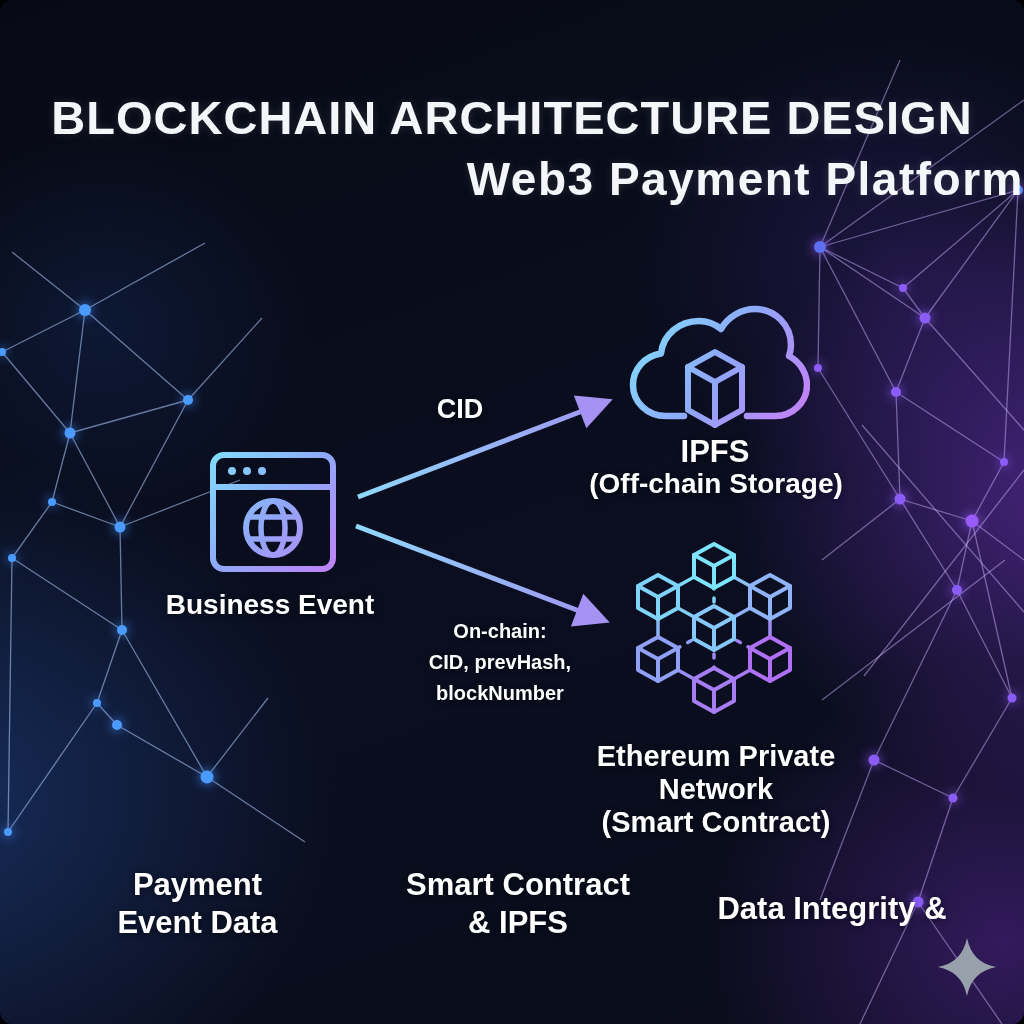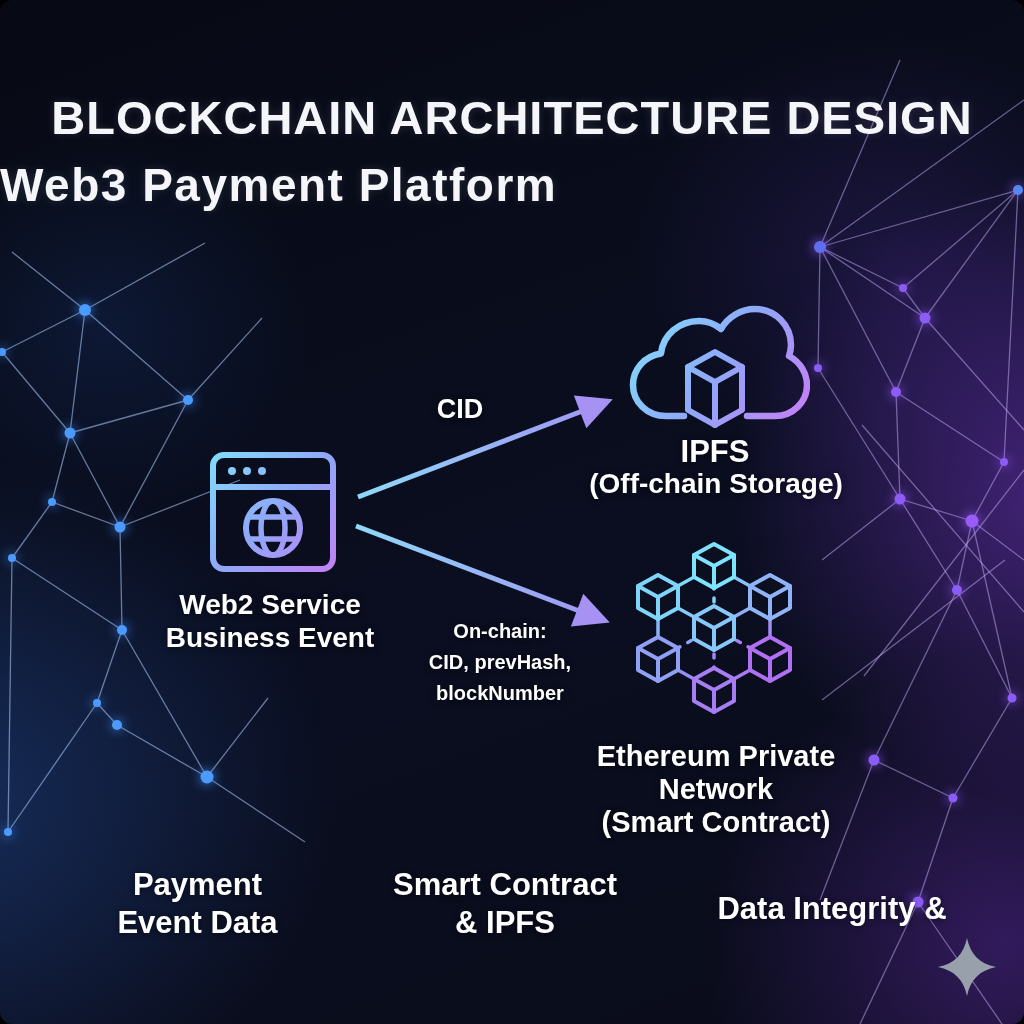--- a/index.html
+++ b/index.html
@@ -22,36 +22,36 @@
   .bline{stroke:rgba(178,208,255,0.55);stroke-width:1.3;}
   .pline{stroke:rgba(205,182,255,0.48);stroke-width:1.3;}
   .bnodes{filter:drop-shadow(0 0 6px rgba(70,145,255,0.95));}
   .pnodes{filter:drop-shadow(0 0 6px rgba(150,95,255,0.95));}
   .title{
     left:0;right:0;top:94px;text-align:center;z-index:3;
     font-size:47px;font-weight:700;letter-spacing:1px;line-height:1.0;
     text-shadow:0 0 10px rgba(255,255,255,0.12);
   }
   .subtitle{
-    left:0;right:0;top:162px;text-align:left;z-index:3;
+    left:0;right:0;top:156px;text-align:right;z-index:3;
     font-size:46px;font-weight:700;letter-spacing:1.5px;line-height:1.0;
     text-shadow:0 0 10px rgba(255,255,255,0.12);
   }
   .lbl{z-index:4;text-align:center;font-weight:700;color:#ffffff;
        text-shadow:0 1px 6px rgba(0,0,0,0.55);}
   .lbl span{display:block;}
   .web2-label{left:115px;top:588px;width:310px;font-size:28px;line-height:33px;}
   .cid-label{left:400px;top:394px;width:120px;font-size:27px;}
   .onchain-label{left:380px;top:616px;width:240px;font-size:20px;line-height:31px;}
   .ipfs-title{left:620px;top:434px;width:190px;font-size:31px;}
   .ipfs-subtitle{left:566px;top:468px;width:300px;font-size:28px;}
   .eth-label{left:566px;top:740px;width:300px;font-size:29px;line-height:33px;}
   .footer-item{top:866px;font-size:31px;line-height:38px;}
   .f1{left:55px;width:285px;}
-  .f2{left:364px;width:282px;}
+  .f2{left:377px;width:282px;}
   .f3{left:662px;width:340px;margin-top:24px;}
   .icon-svg{position:absolute;z-index:3;}
   .arrows{position:absolute;left:0;top:0;z-index:2;}
 </style>
 </head>
 <body>
 
 <div class="canvas">
 
   <svg class="bgnet" width="1024" height="1024" viewBox="0 0 1024 1024">
@@ -187,21 +187,20 @@
       <circle cx="43" cy="25" r="4" fill="url(#gweb)" stroke="none"></circle>
       <circle cx="58" cy="25" r="4" fill="url(#gweb)" stroke="none"></circle>
       <circle cx="69" cy="82" r="27"></circle>
       <ellipse cx="69" cy="82" rx="12" ry="27" stroke-width="5.5"></ellipse>
       <line x1="45" y1="71" x2="93" y2="71" stroke-width="5.5"></line>
       <line x1="45" y1="93" x2="93" y2="93" stroke-width="5.5"></line>
     </g>
   </svg>
 
   <div class="abs lbl web2-label">
-    <span>Web2 Service</span>
     <span>Business Event</span>
   </div>
 
   <div class="abs lbl cid-label">CID</div>
 
   <div class="abs lbl onchain-label">
     <span>On-chain:</span>
     <span>CID, prevHash,</span>
     <span>blockNumber</span>
   </div>

